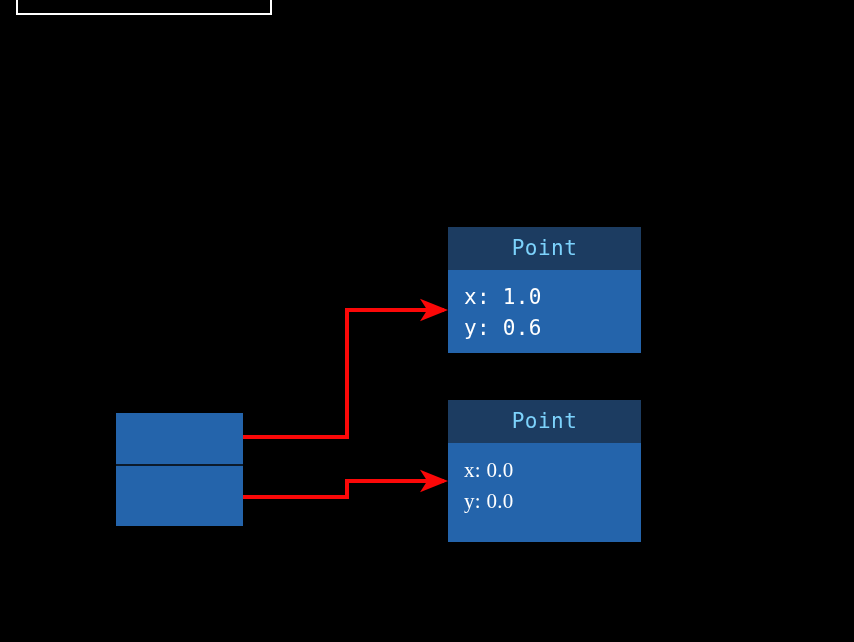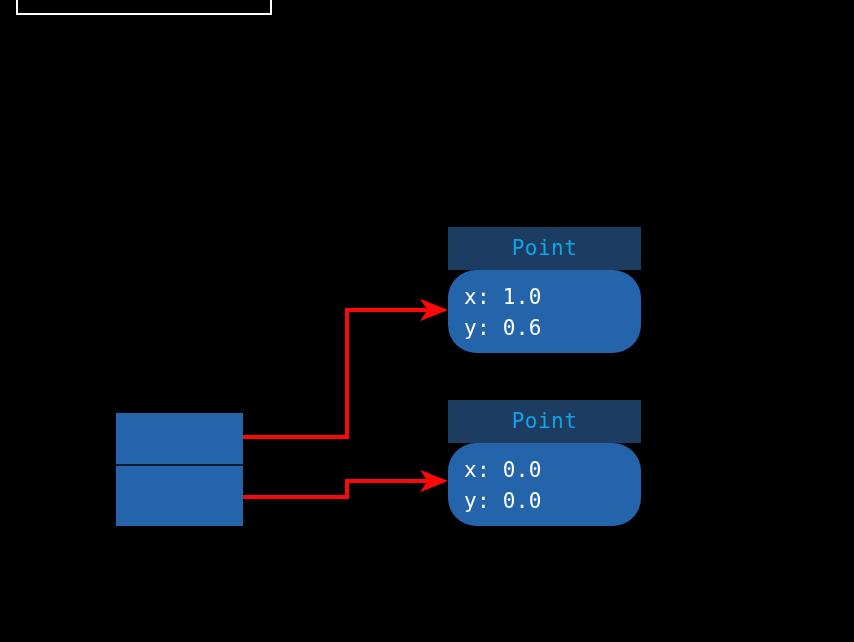--- a/index.html
+++ b/index.html
@@ -35,34 +35,33 @@
     background: transparent;
   }
 
   
   .object-box {
     position: absolute;
     box-sizing: border-box;
   }
   .object-header {
     background: #1c3c61;
-    color: #0ea5e9;
+    color: #7dd3fc;
     font-size: 21px;
     line-height: 43px;
     height: 43px;
     text-align: center;
     letter-spacing: 0.5px;
     white-space: nowrap;
   }
   .object-body {
     background: #2464ab;
     color: #ffffff;
     padding: 12px 0 12px 16px;
     box-sizing: border-box;
-    border-radius: 28px;
   }
   .field-row {
     font-size: 21px;
     line-height: 31px;
     color: #ffffff;
     white-space: pre;
     letter-spacing: 0.3px;
   }
 
   
@@ -111,21 +110,21 @@
   <div class="object-box" style="left:448px; top:227px; width:193px; height:126px;">
     <div class="object-header">Point</div>
     <div class="object-body" style="height:83px;">
       <div class="field-row">x: 1.0</div>
       <div class="field-row">y: 0.6</div>
     </div>
   </div>
 
   <div class="object-box" style="left:448px; top:400px; width:193px; height:126px;">
     <div class="object-header">Point</div>
-    <div class="object-body" style="height:83px;">
+    <div class="object-body" style="height:99px;font-family:Liberation Serif, serif;">
       <div class="field-row">x: 0.0</div>
       <div class="field-row">y: 0.0</div>
     </div>
   </div>
 
   <svg id="arrow-layer" viewBox="0 0 854 642">
     <defs>
       <marker id="arrowhead" markerWidth="7" markerHeight="7" refX="6" refY="3.2" orient="auto" markerUnits="strokeWidth">
         <path d="M0,0.4 L7,3.2 L0,6 L1.8,3.2 Z" fill="#fb0808"></path>
       </marker>

